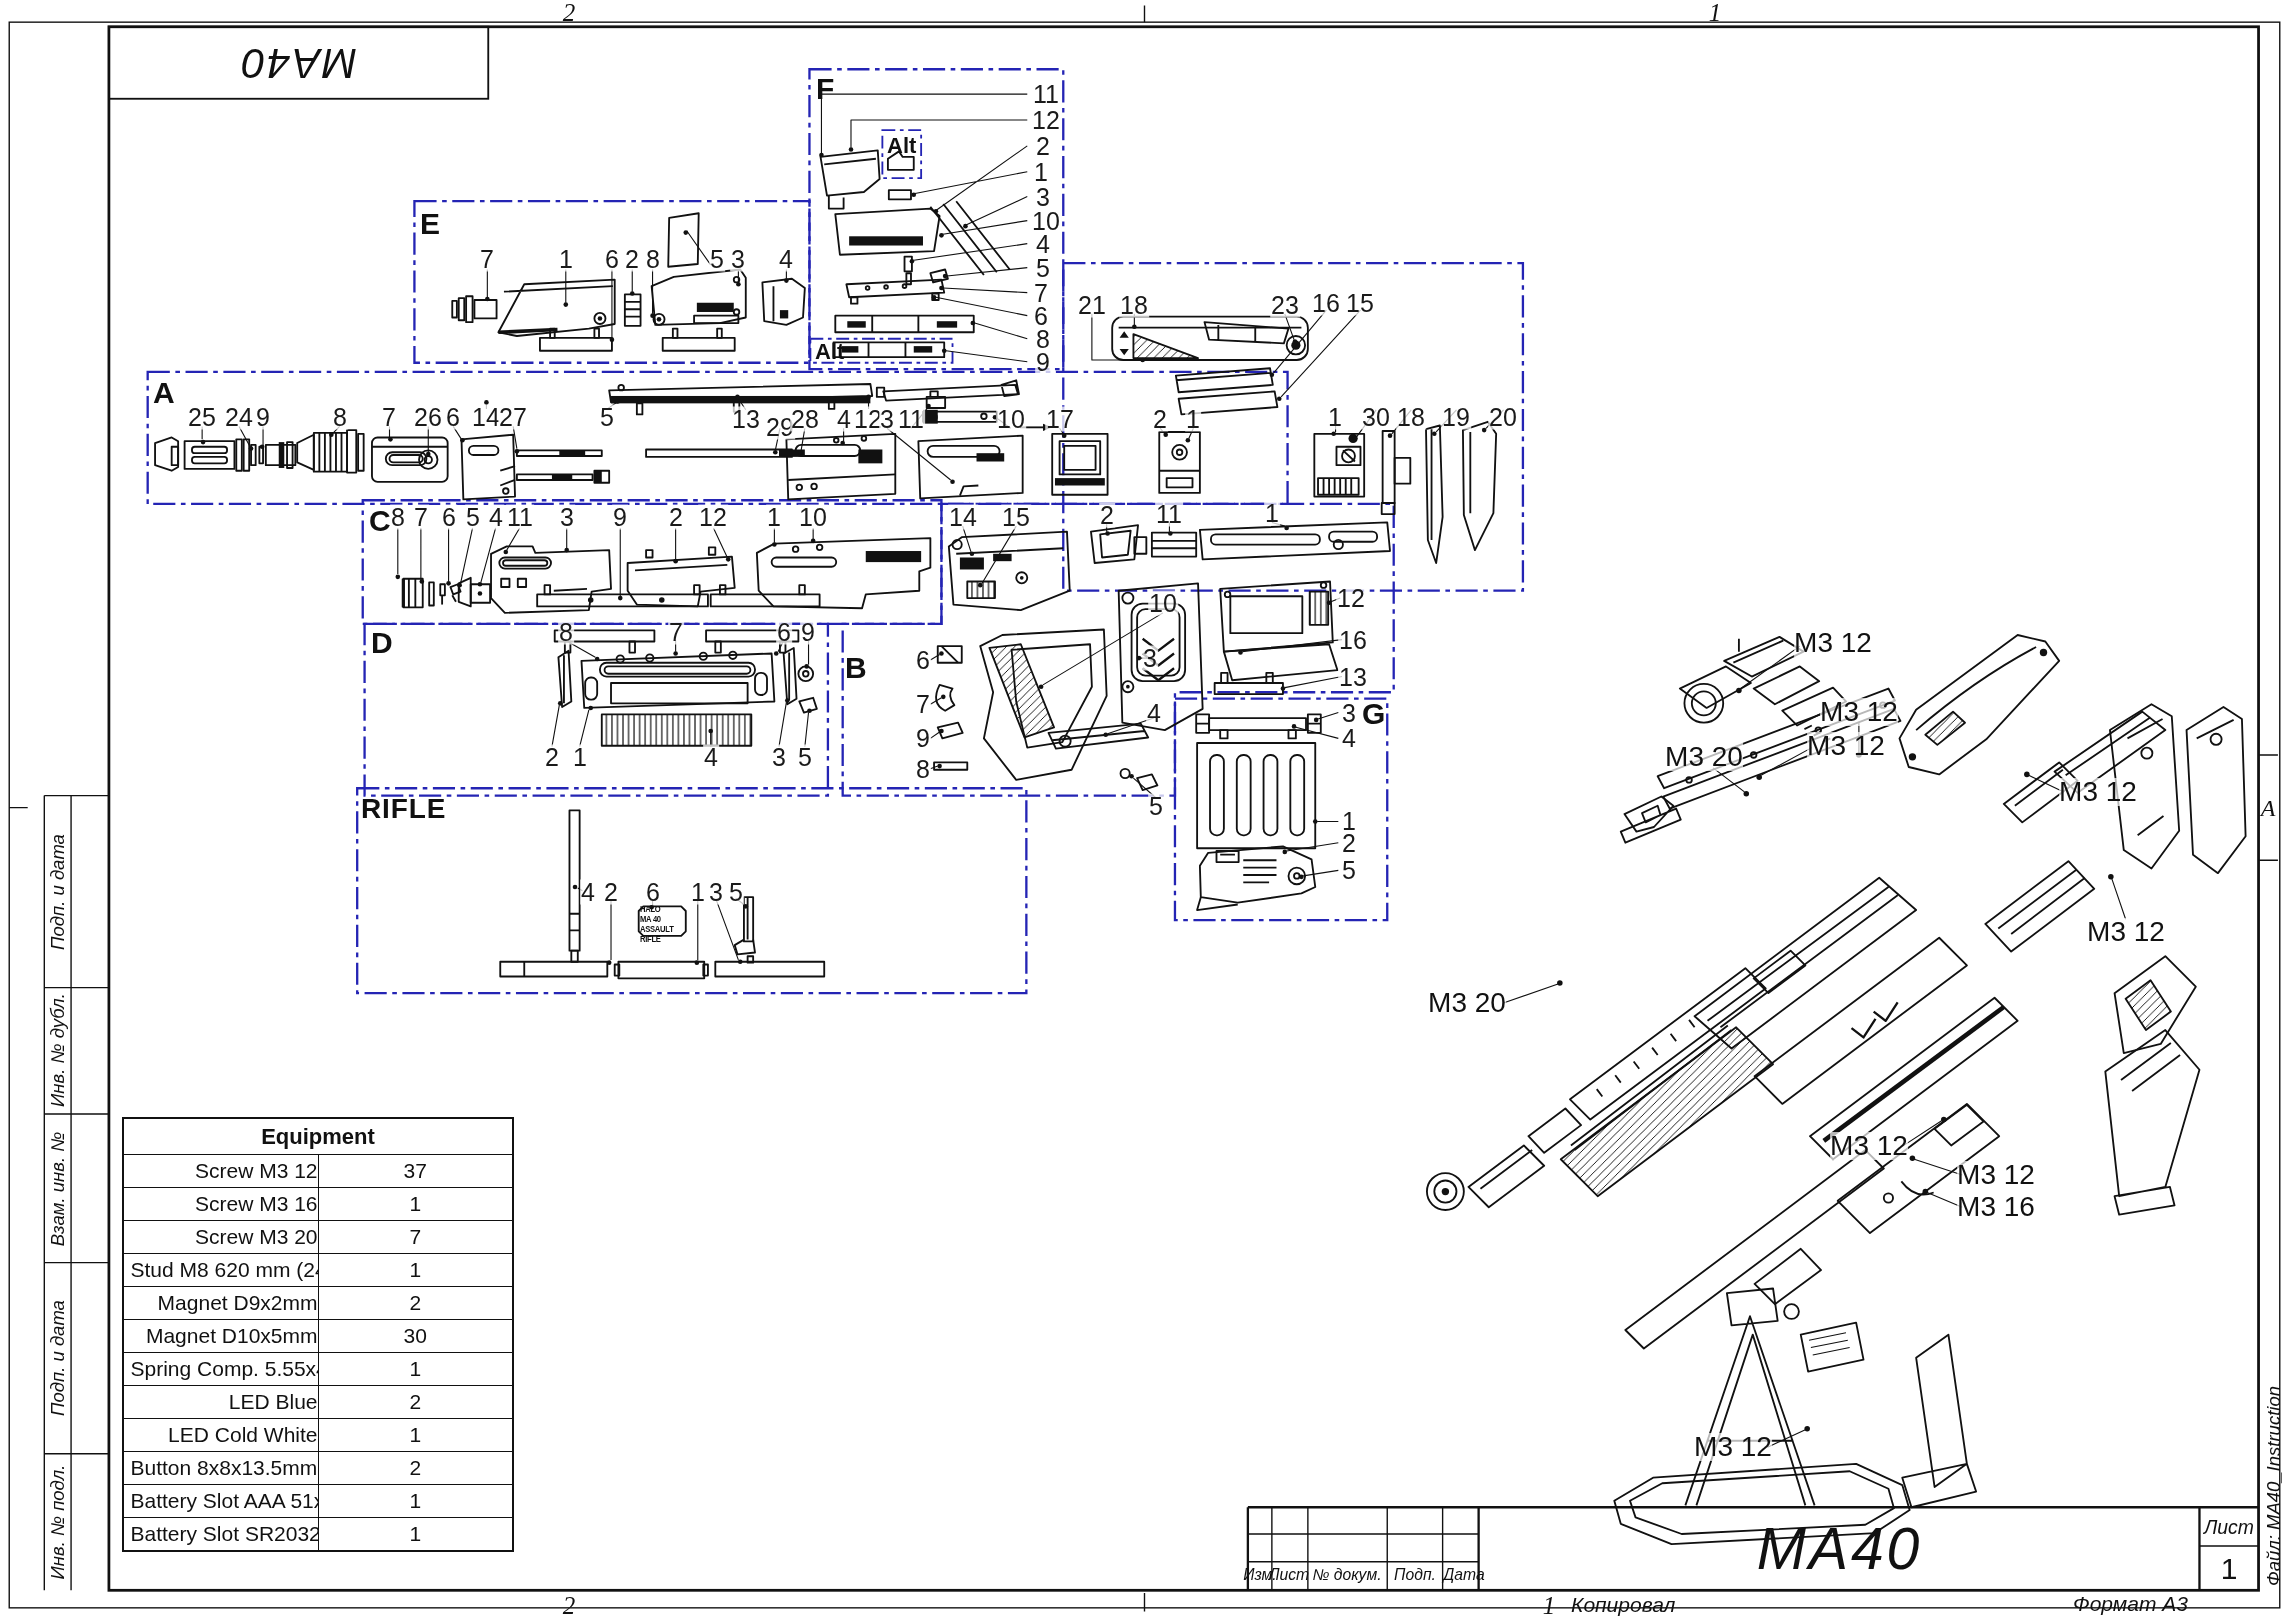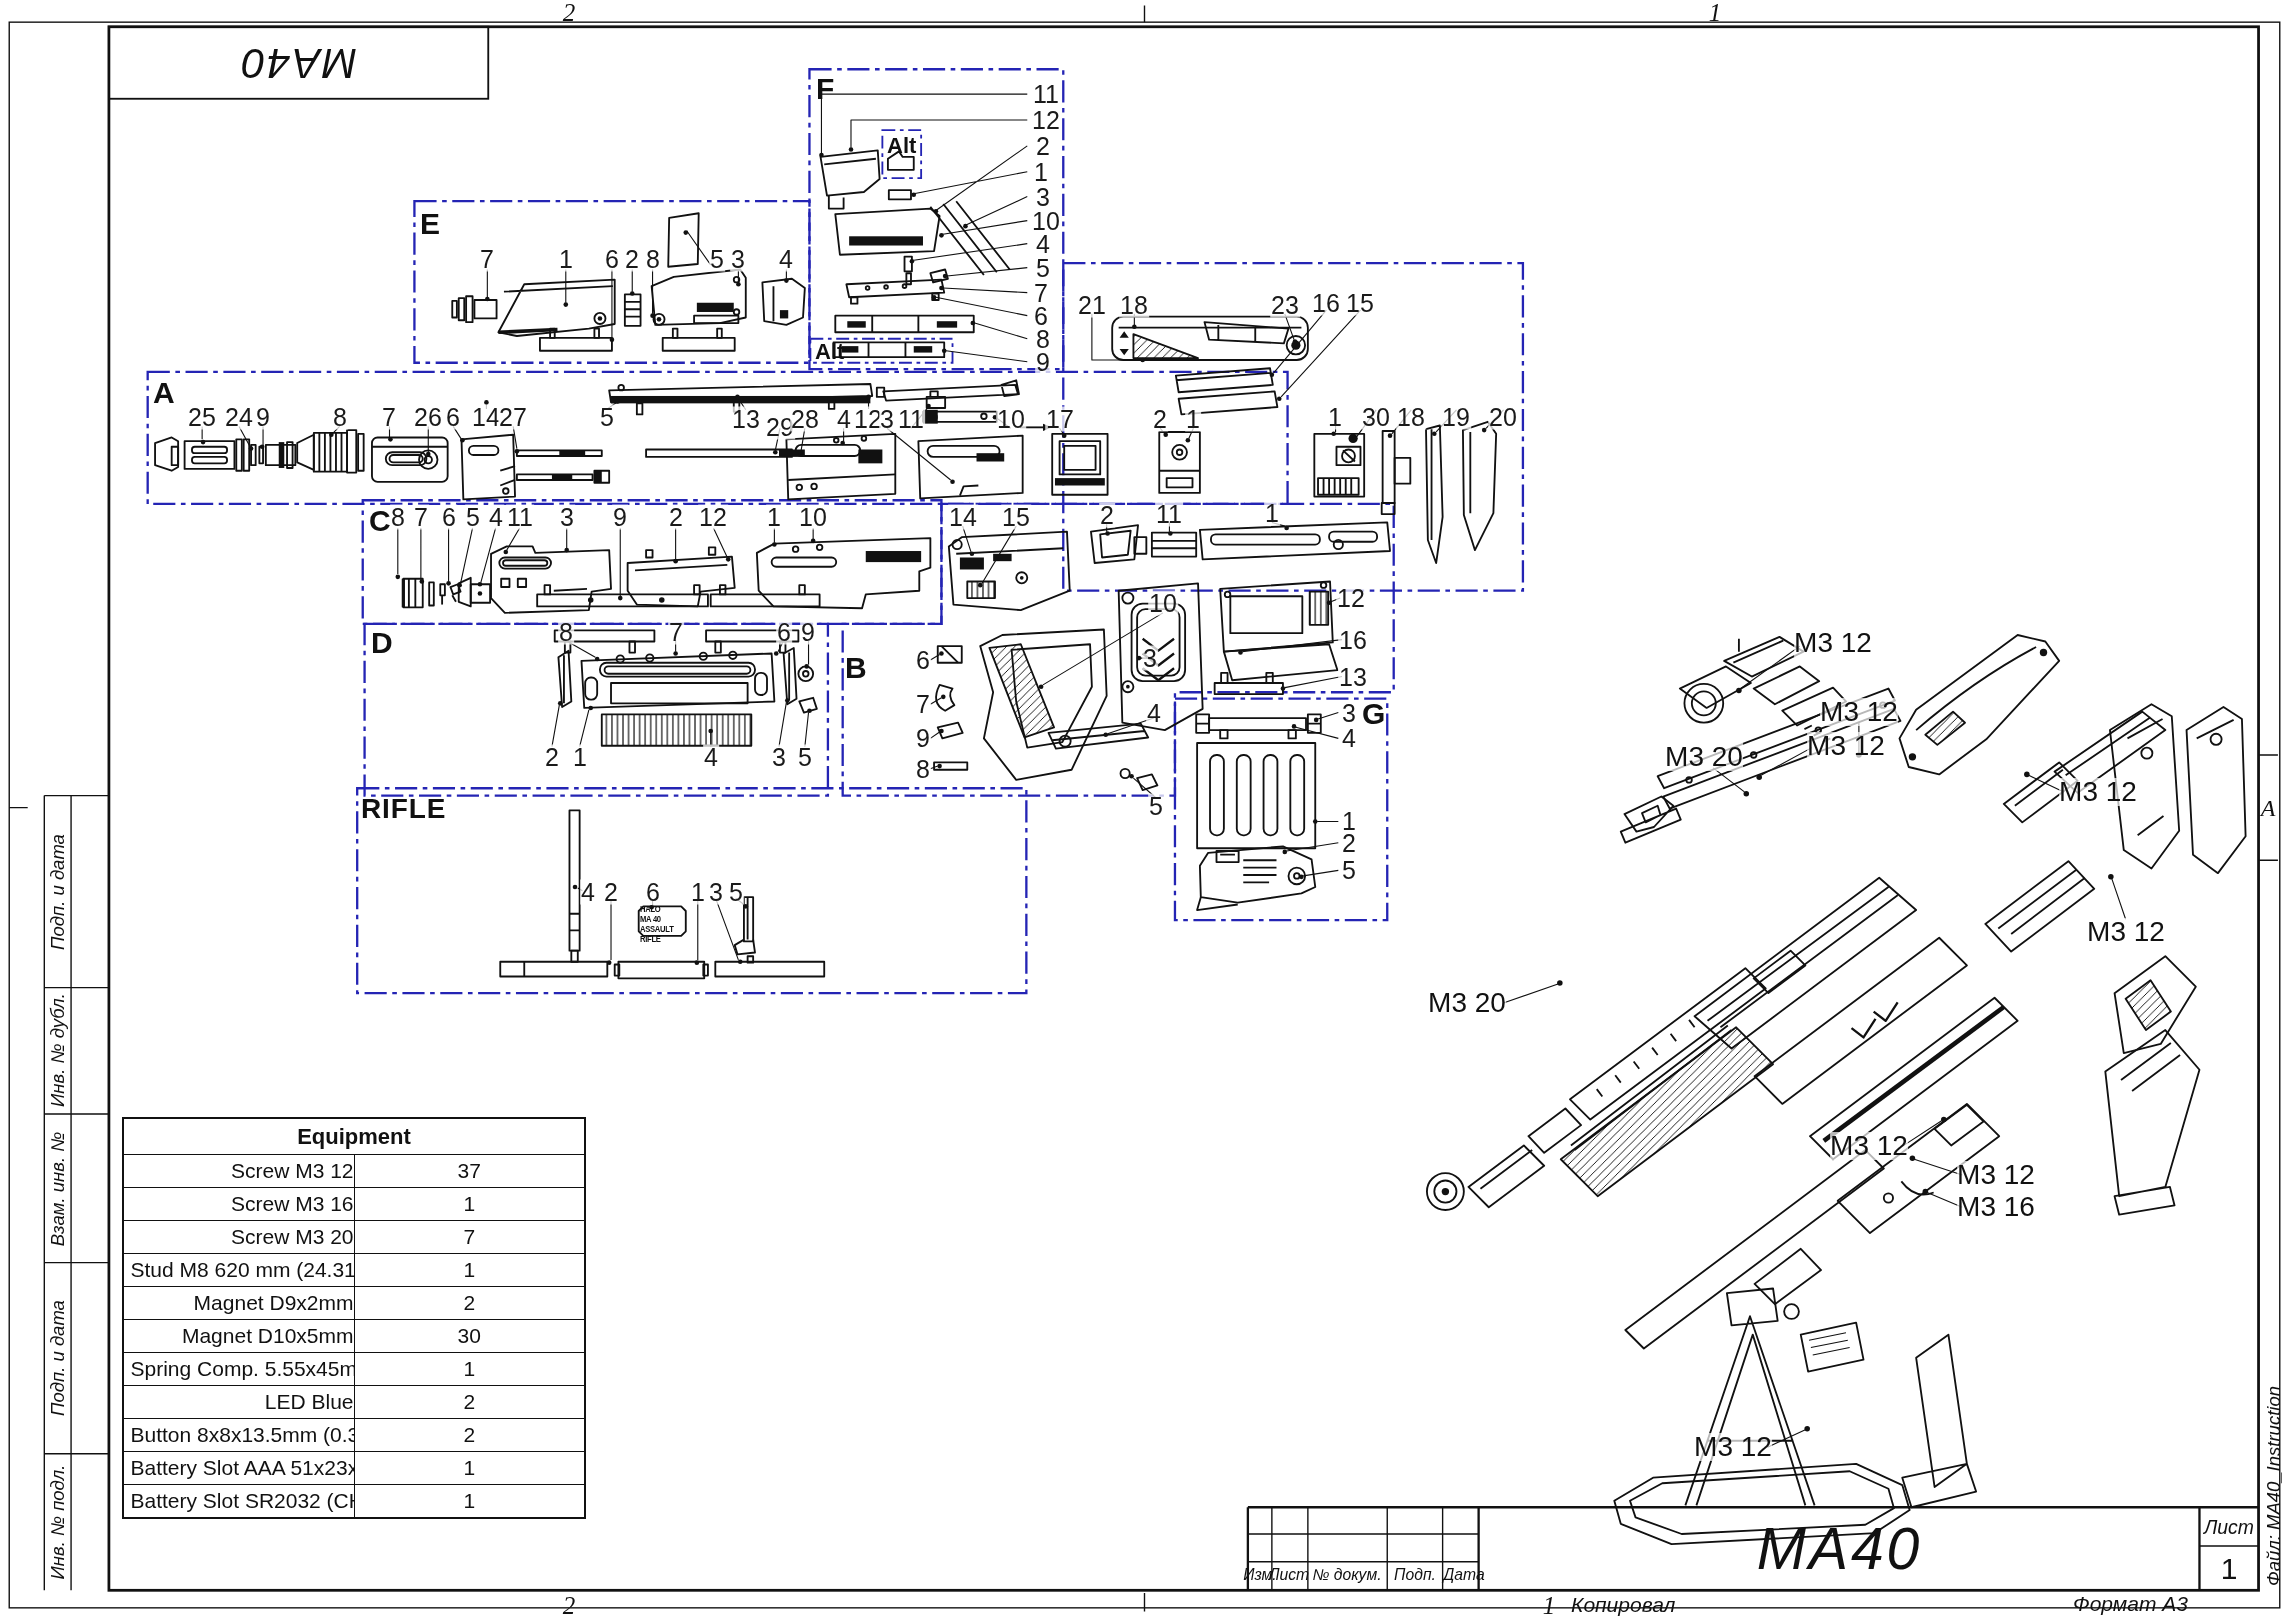--- a/index.html
+++ b/index.html
@@ -14,21 +14,21 @@
   .mlabel{position:absolute;font-style:italic;font-size:18.5px;white-space:nowrap;transform:translate(-50%,-50%) rotate(-90deg)}
   .stamp{position:absolute;left:109px;top:27px;width:379px;height:72px;display:flex;align-items:center;justify-content:center;font-style:italic;font-size:42px;letter-spacing:1.8px;transform:rotate(180deg)}
   .tbh{position:absolute;font-style:italic;font-size:15.7px;white-space:nowrap;transform:translate(-50%,-50%)}
   .tbtitle{position:absolute;left:1479px;top:1507px;width:721px;height:83px;display:flex;align-items:center;justify-content:center;font-style:italic;font-size:59px;letter-spacing:2.8px}
   .tbsheet{position:absolute;font-style:italic;font-size:19.4px;transform:translate(-50%,-50%)}
   .tbnum{position:absolute;font-size:30px;transform:translate(-50%,-50%)}
   .bottomtxt{position:absolute;font-style:italic;font-size:21px;white-space:nowrap}
   .filenote{position:absolute;left:2263px;top:1586px;transform:rotate(-90deg);transform-origin:0 0;font-style:italic;font-size:18.5px;white-space:nowrap}
   .zletter{position:absolute;font-family:"Liberation Serif",serif;font-style:italic;font-size:24px;transform:translate(-50%,-50%)}
   .equip{position:absolute;left:122px;top:1117px;width:464px}
-  .equip table{border-collapse:collapse;width:464px;table-layout:fixed}
+  .equip table{border-collapse:collapse;width:392px;table-layout:fixed}
   .equip td,.equip th{border:1.4px solid #111;font-size:21px;font-weight:400;padding:0 0 0 6.5px;text-align:right;height:32px;overflow:hidden;white-space:nowrap}
   .equip th{font-weight:700;text-align:center;font-size:22px;height:35px;padding:0}
   .equip td.q{width:67px;text-align:center;padding:0}
   .equip table{border:2.8px solid #111}
   .plaque{position:absolute;left:638px;top:905px;width:50px;height:31px;text-align:left;font-weight:700;font-size:8.3px;line-height:1.2;letter-spacing:-0.3px}
   .plaque span{display:block;transform:scaleX(.92)}
 </style>
 </head>
 <body>
 
@@ -610,20 +610,24 @@
             <td>Magnet D10x5mm</td>
             <td class="q">30</td>
           </tr>
     <tr>
             <td>Spring Comp. 5.55x45mm</td>
             <td class="q">1</td>
           </tr>
     <tr>
             <td>LED Blue</td>
             <td class="q">2</td>
+          </tr>
+    <tr>
+            <td>LED Cold White</td>
+            <td class="q">1</td>
           </tr>
     <tr>
             <td>Button 8x8x13.5mm (0.3x0.3x0.5")</td>
             <td class="q">2</td>
           </tr>
     <tr>
             <td>Battery Slot AAA 51x23x11 mm (2x0.9x0.4")</td>
             <td class="q">1</td>
           </tr>
     <tr>

